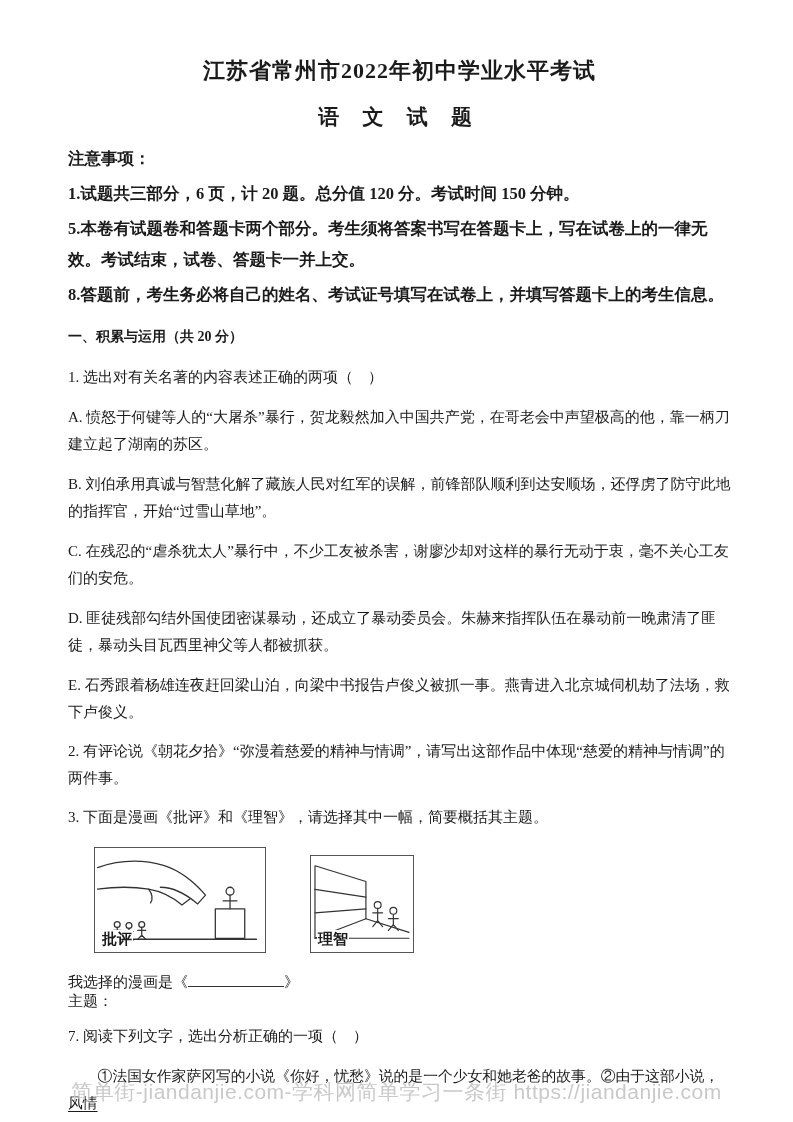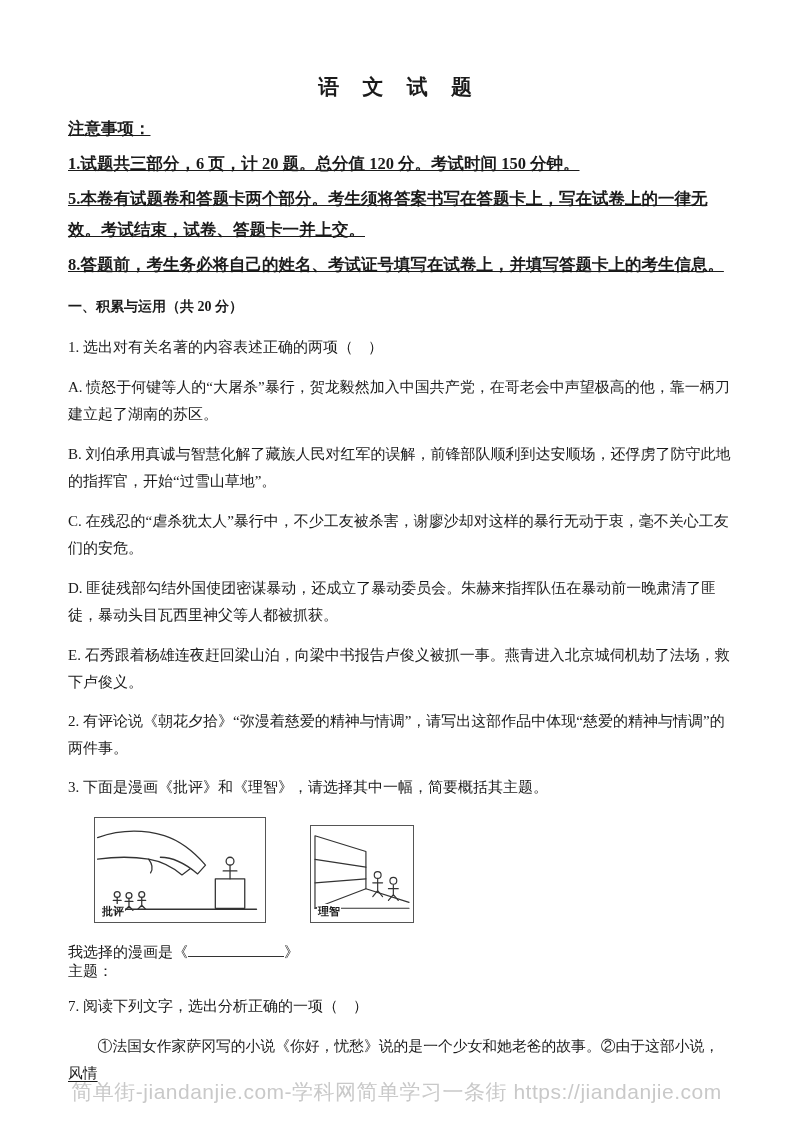--- a/index.html
+++ b/index.html
@@ -27,21 +27,20 @@
     font-weight: bold;
     letter-spacing: 9px;
     margin-top: 17px;
   }
   .notices { margin-top: 12px; }
   .notices p {
     font-size: 16.5px;
     font-weight: bold;
     line-height: 31px;
     margin-top: 4px;
-    text-decoration: underline;
   }
   .section-heading {
     font-size: 14px;
     font-weight: bold;
     margin-top: 12px;
     line-height: 30px;
   }
   .qpara {
     font-size: 15px;
     line-height: 27px;
@@ -58,21 +57,21 @@
     position: relative;
     border: 1px solid #555;
     background: #fff;
   }
   .cartoon-box.first { width: 172px; height: 106px; }
   .cartoon-box.second { width: 104px; height: 98px; margin-left: 44px; }
   .cartoon-caption {
     position: absolute;
     left: 6px;
     bottom: 3px;
-    font-size: 11px;
+    font-size: 15px;
     font-weight: bold;
     background: #fff;
     padding: 0 1px;
   }
   .cartoon-box svg { display: block; width: 100%; height: 100%; }
   .choice-line { font-size: 15px; margin-top: 20px; }
   .blank {
     display: inline-block;
     width: 96px;
     height: 14px;
@@ -97,20 +96,21 @@
     color: #c9c9c9;
     font-family: "Liberation Sans", sans-serif;
     letter-spacing: 0.5px;
   }
 </style>
 </head>
 <body>
 
 <div class="page">
 
+  <h1 class="title">江苏省常州市2022年初中学业水平考试</h1>
   <h2 class="subtitle">语 文 试 题</h2>
 
   <div class="notices">
     <p>注意事项：</p>
     <p>1.试题共三部分，6 页，计 20 题。总分值 120 分。考试时间 150 分钟。</p>
     <p>5.本卷有试题卷和答题卡两个部分。考生须将答案书写在答题卡上，写在试卷上的一律无效。考试结束，试卷、答题卡一并上交。</p>
     <p>8.答题前，考生务必将自己的姓名、考试证号填写在试卷上，并填写答题卡上的考生信息。</p>
   </div>
 
   <p class="section-heading">一、积累与运用（共 20 分）</p>

